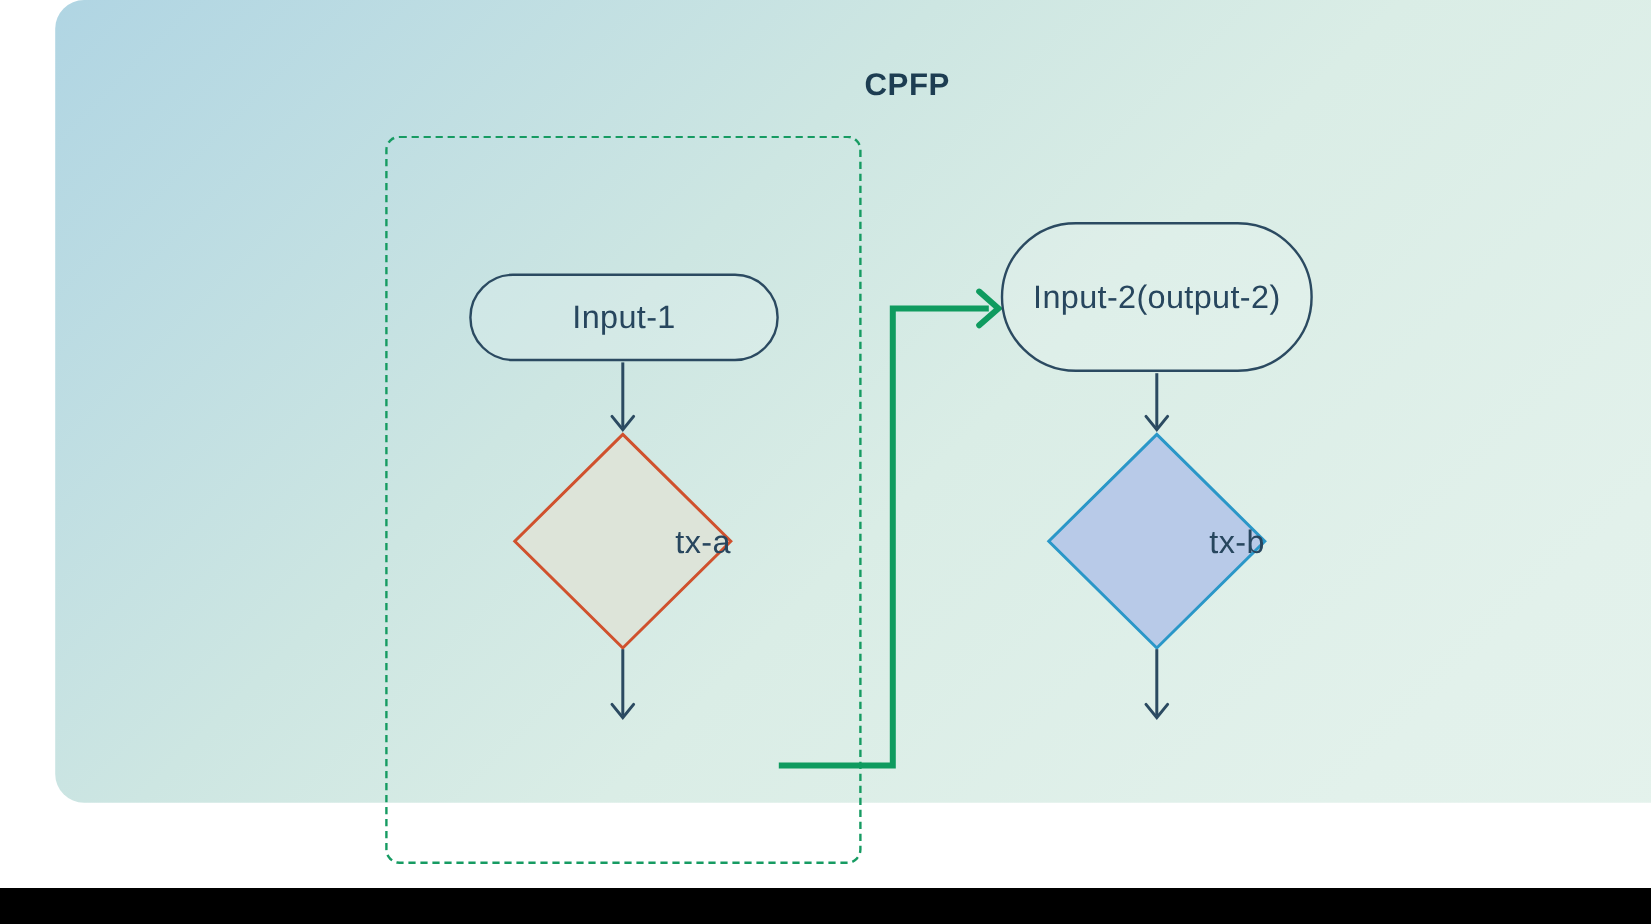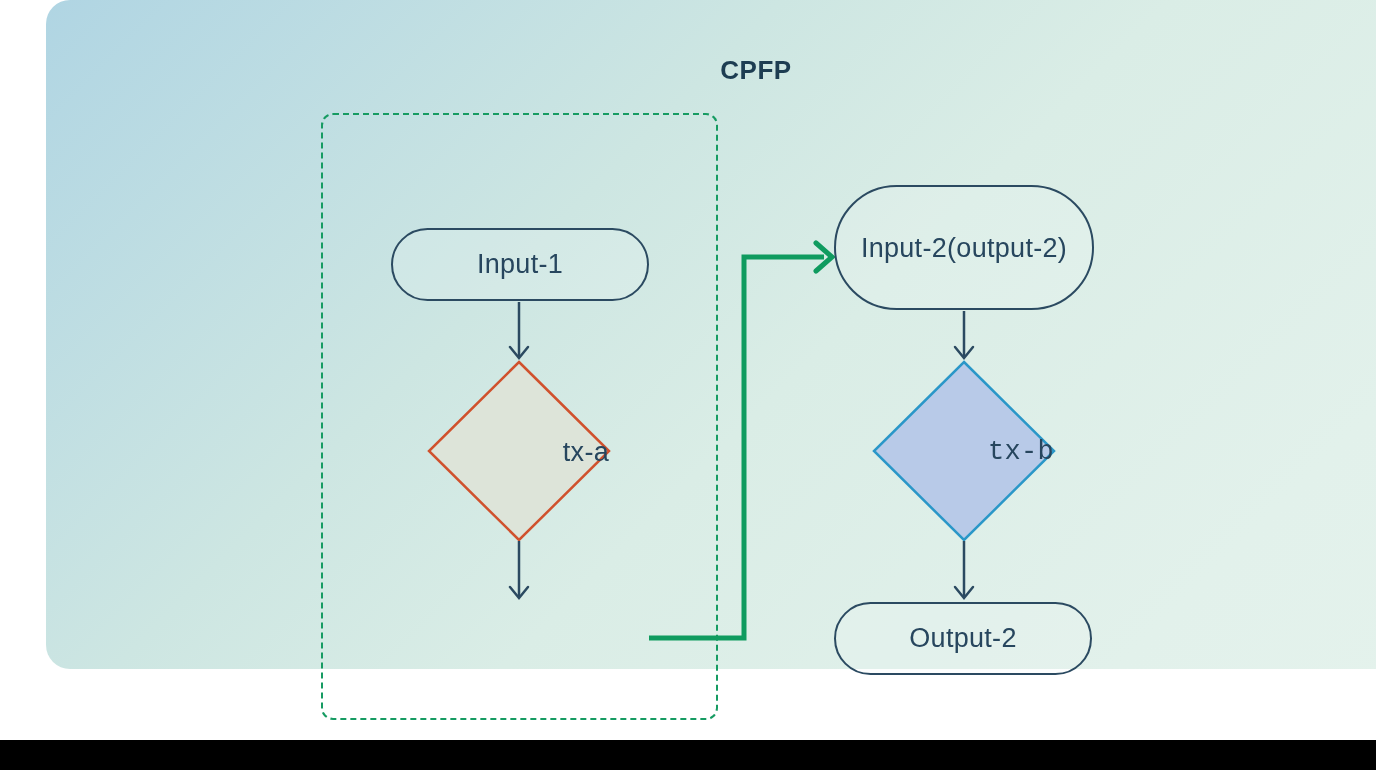--- a/index.html
+++ b/index.html
@@ -62,21 +62,21 @@
   .node-output1 { left: 345px; top: 602px; }
   .node-input2  { left: 788px; top: 185px; }
   .node-output2 { left: 788px; top: 602px; }
 
   .diamond-label {
     position: absolute; width: 180px; text-align: right;
     font-size: 27px; color: #27465e; letter-spacing: 0.3px;
     z-index: 3;
   }
   .label-txa { left: 383px; top: 437px; }
-  .label-txb { left: 828px; top: 437px; font-family: Liberation Mono, monospace; }
+  .label-txb { left: 828px; top: 437px; }
 
   svg.wires { position: absolute; left: 0; top: 0; z-index: 2; }
 </style>
 </head>
 <body>
 
 <div class="stage">
 
   <div class="bottom-strip"></div>
 
@@ -111,21 +111,18 @@
     <div class="node stadium-s node-input1">
       <span>Input-1</span>
     </div>
 
 
     <div class="node stadium-l node-input2">
       <span class="line">Input-2</span>
       <span class="line">(output-2)</span>
     </div>
 
-    <div class="node stadium-s node-output2">
-      <span>Output-2</span>
-    </div>
 
     <div class="diamond-label label-txa">tx-a</div>
     <div class="diamond-label label-txb">tx-b</div>
 
   </div>
 </div>
 
 </body></html>

